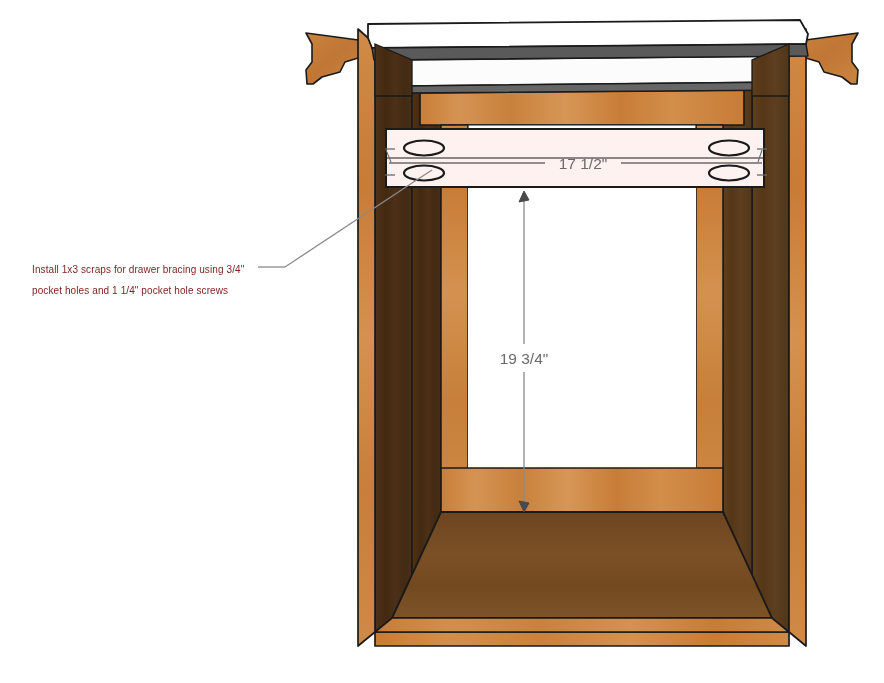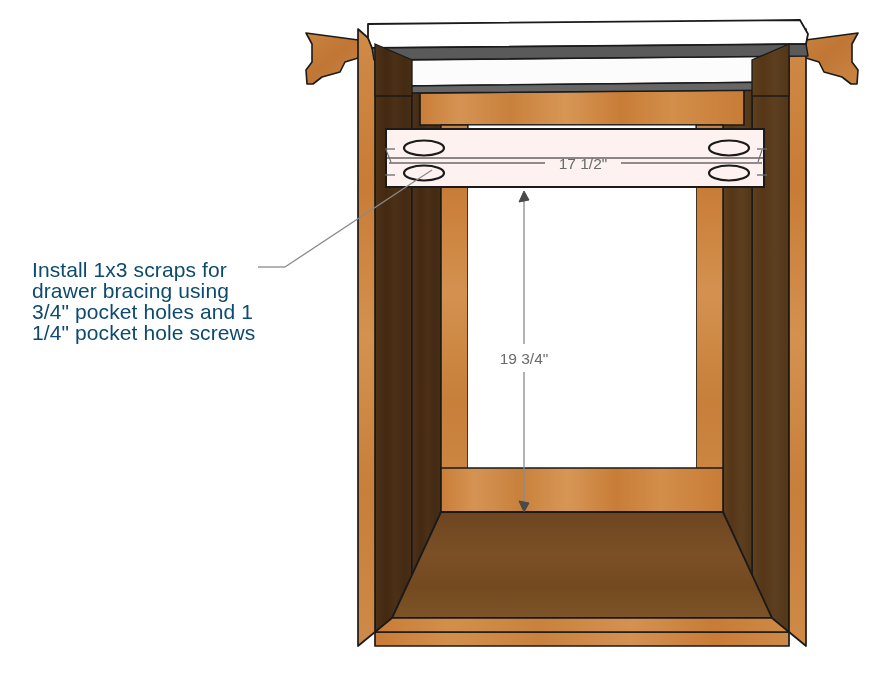--- a/index.html
+++ b/index.html
@@ -22,22 +22,22 @@
   #diagram {
     position: absolute;
     left: 0;
     top: 0;
     width: 884px;
     height: 683px;
     display: block;
   }
   .ann-text {
     position: absolute;
-    color: #0c4a6e;
-    font-size: 21px;
+    color: #7f1d1d;
+    font-size: 10px;
     line-height: 21px;
     letter-spacing: 0.1px;
     white-space: pre-line;
     font-family: "Liberation Sans", sans-serif;
   }
   #note-text {
     left: 32px;
     top: 259px;
     width: 232px;
   }

